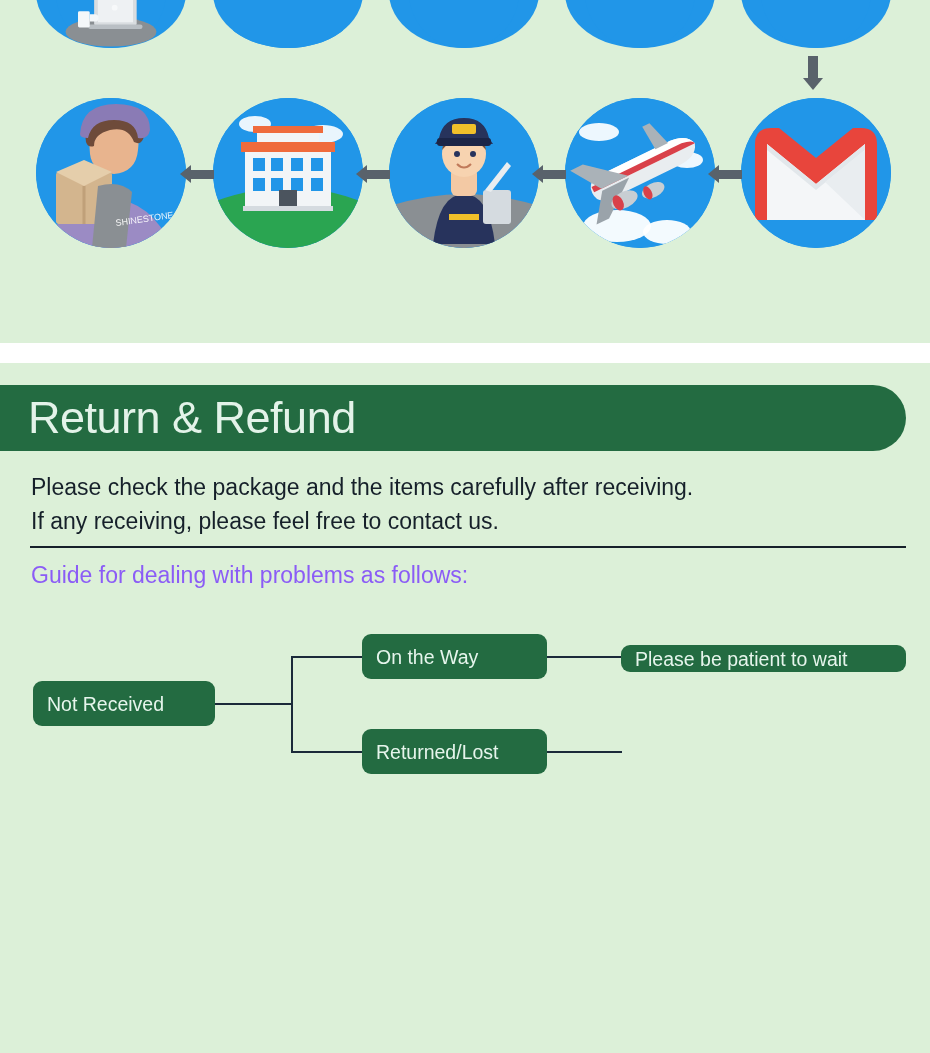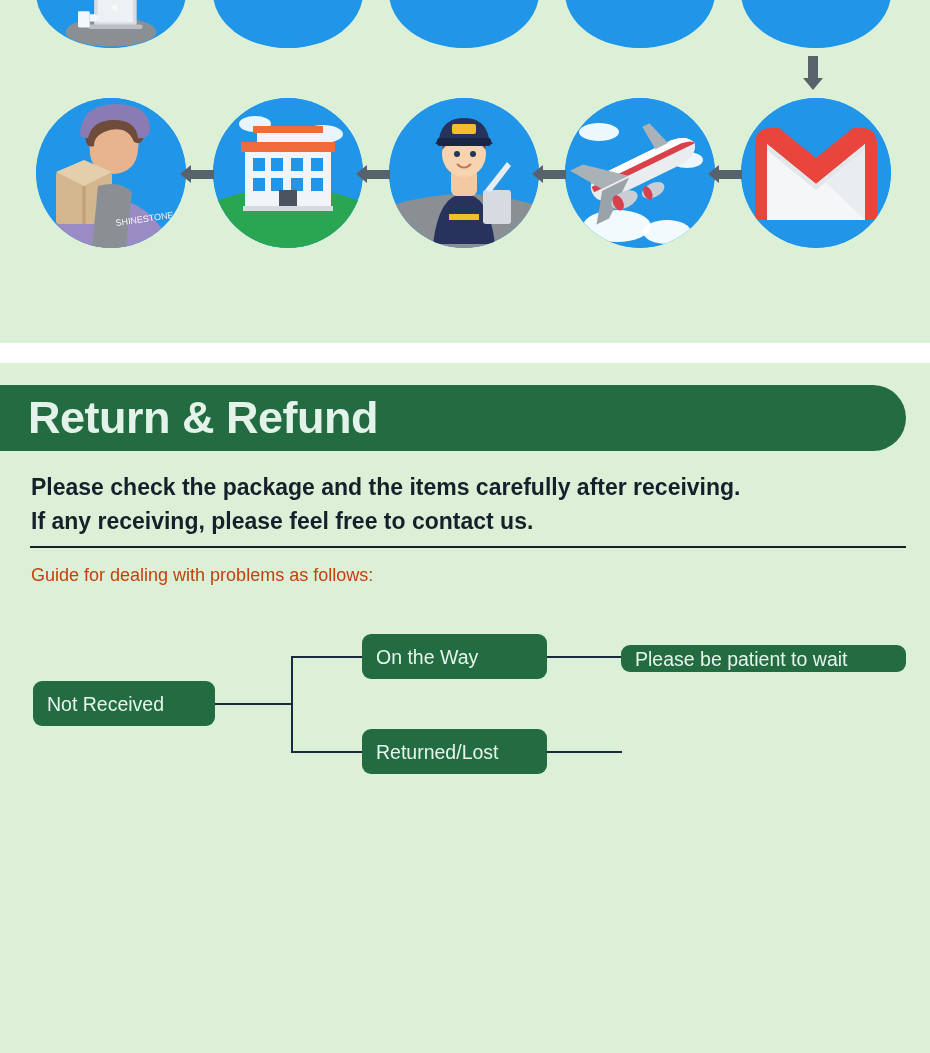--- a/index.html
+++ b/index.html
@@ -68,33 +68,33 @@
   #refund-panel{
     position:absolute;left:0;top:363px;width:930px;height:690px;
     background:#dcf0d8;overflow:hidden;
   }
   #refund-banner{
     position:absolute;left:-10px;top:22px;width:916px;height:66px;
     background:#236b41;border-radius:0 34px 34px 0;
   }
   #refund-banner-title{
     position:absolute;left:38px;top:6px;
-    font-size:45px;font-weight:bold;color:#e3f3e9;letter-spacing:-0.5px;
+    font-size:45px;font-weight:normal;color:#e3f3e9;letter-spacing:-0.5px;
     line-height:54px;
   }
   .intro-line{
-    position:absolute;left:31px;font-size:23px;line-height:28px;color:#16202a;font-weight:bold;
+    position:absolute;left:31px;font-size:23px;line-height:28px;color:#16202a;
   }
   #intro-1{top:110px}
   #intro-2{top:144px}
   #intro-divider{
     position:absolute;left:30px;top:183px;width:876px;height:2px;background:#16202a;
   }
   #guide-title{
-    position:absolute;left:31px;top:198px;font-size:18px;line-height:28px;color:#c2410c;
+    position:absolute;left:31px;top:198px;font-size:23px;line-height:28px;color:#8b5cf6;
   }
 
   
   .fbox{
     position:absolute;background:#236b41;border-radius:9px;color:#e6f5ec;
     display:flex;align-items:center;
     font-size:19.5px;line-height:24px;
     padding:8px 14px;box-sizing:border-box;white-space:pre-line;
   }
   .fline{position:absolute;background:#1b2a3a;}

